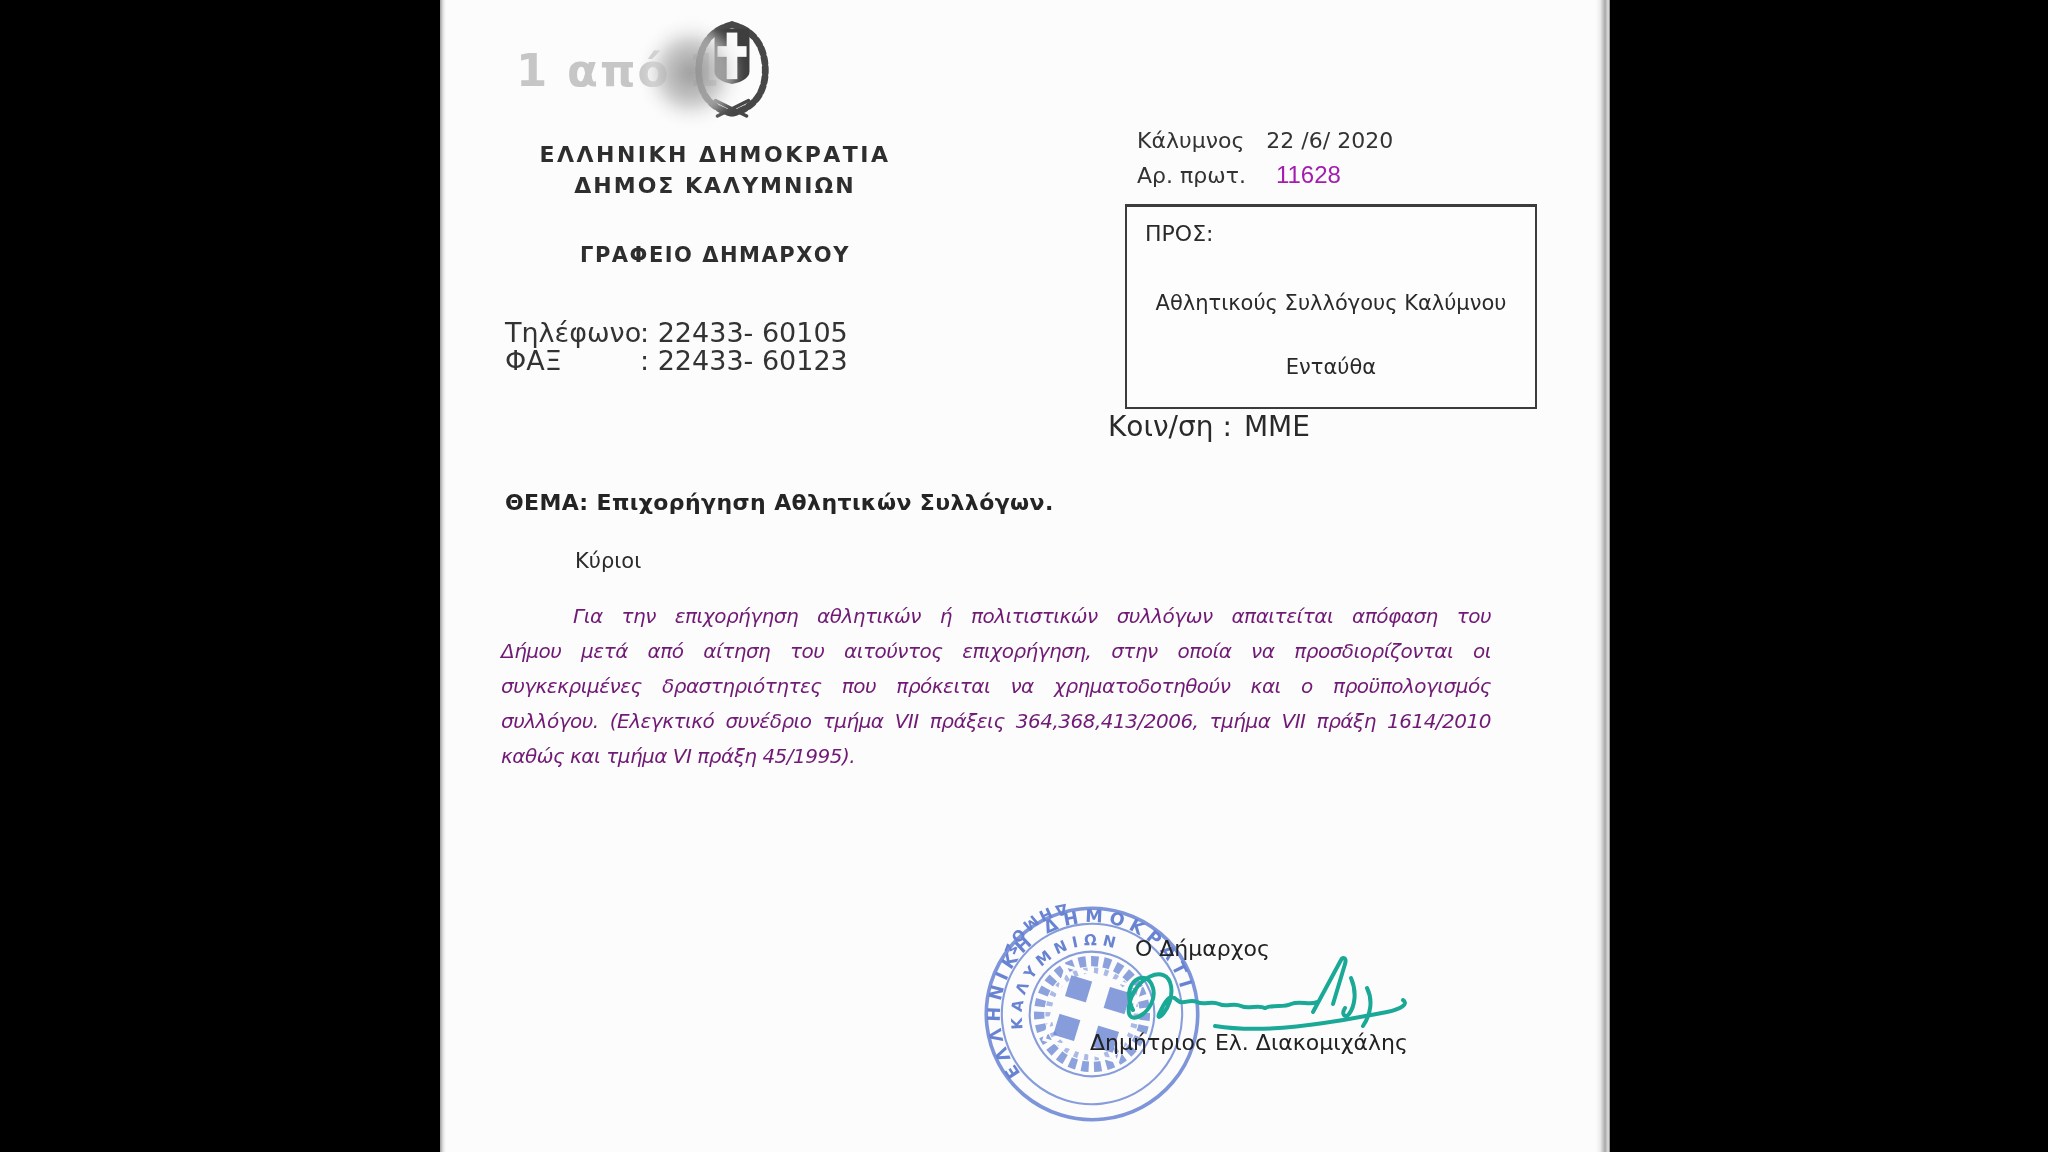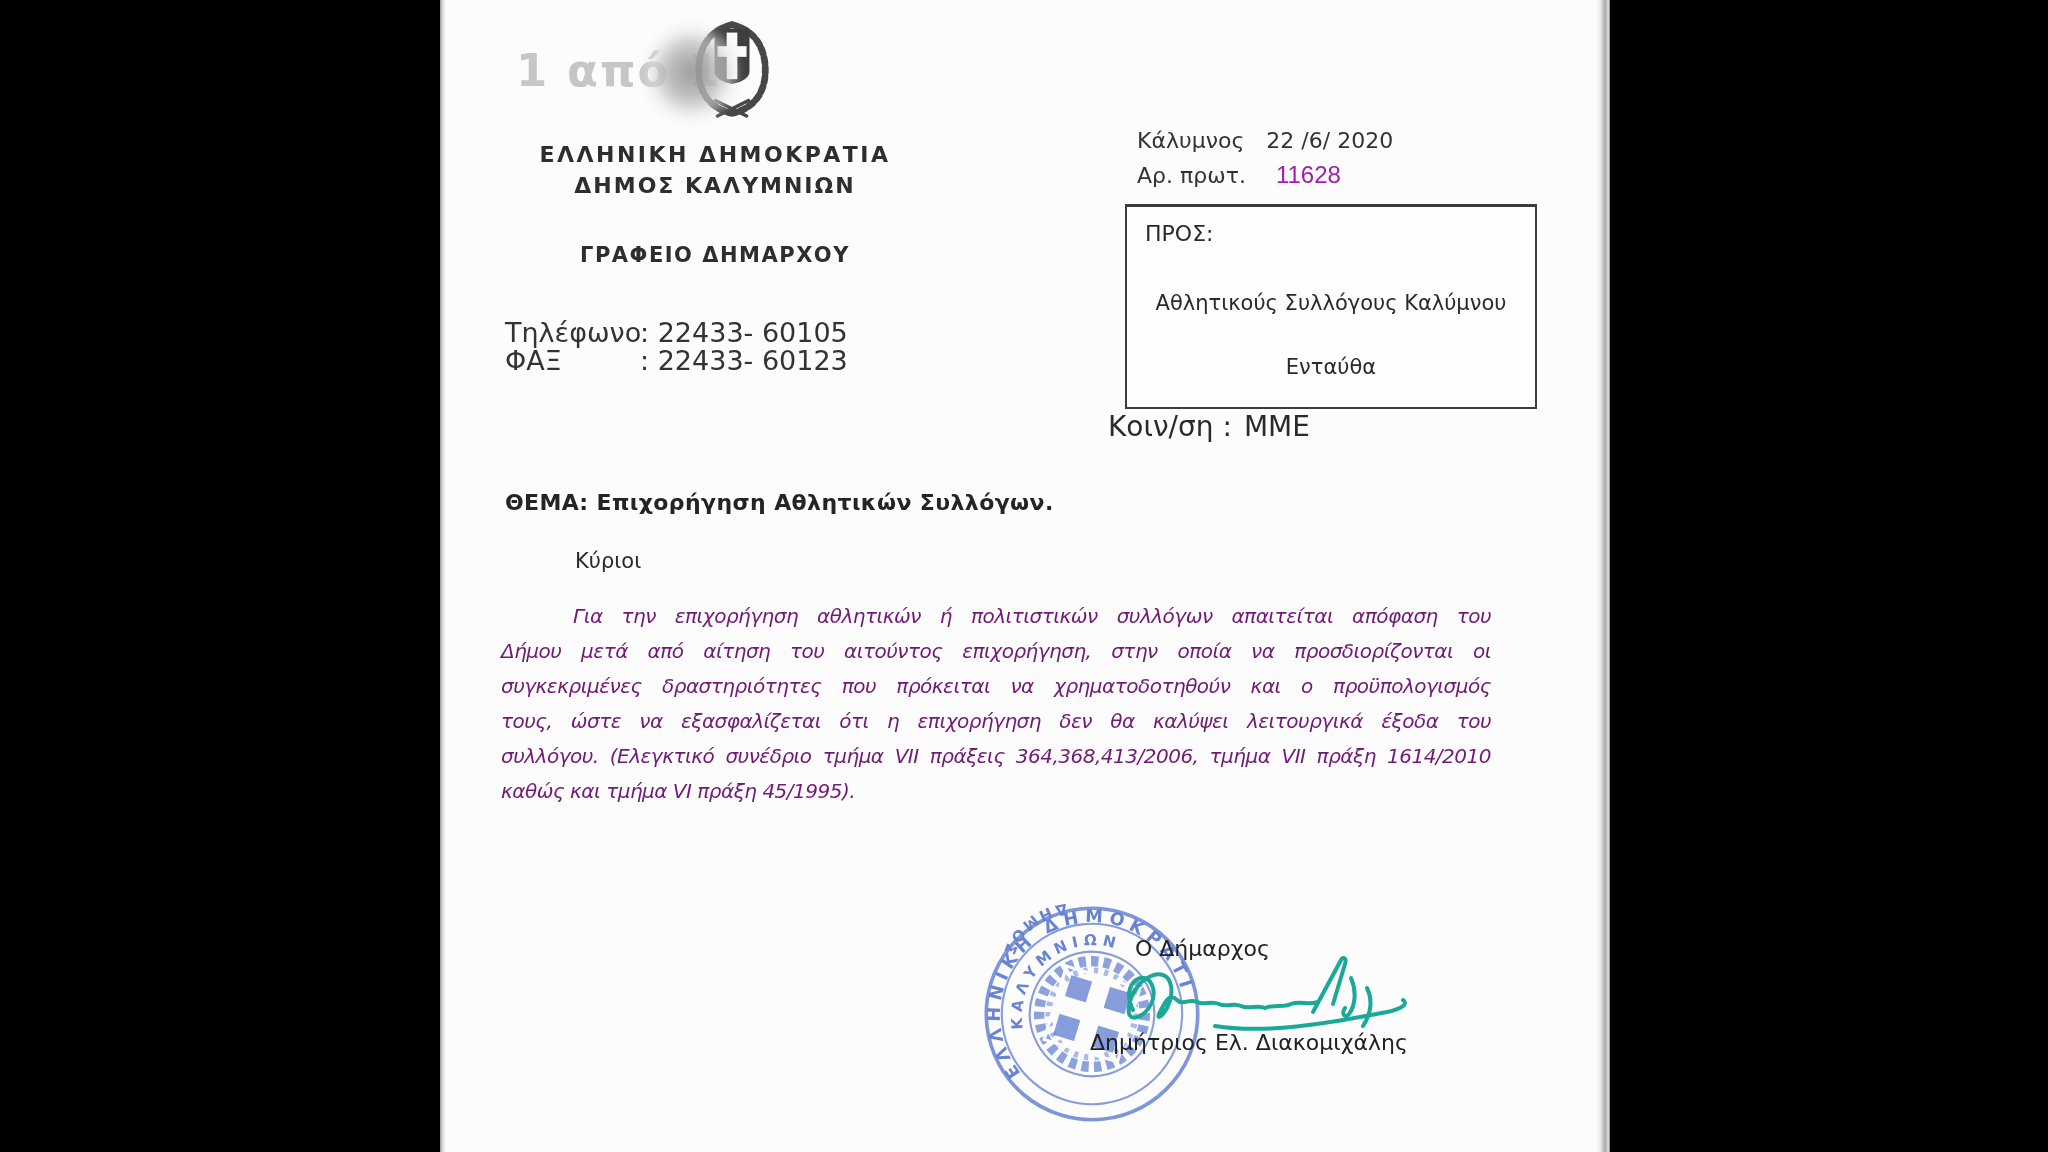--- a/index.html
+++ b/index.html
@@ -90,21 +90,20 @@
     </div>
 
     <div class="abs subject">ΘΕΜΑ: Επιχορήγηση Αθλητικών Συλλόγων.</div>
 
     <div class="abs salutation">Κύριοι</div>
 
     <div class="abs bodytext">
       <div class="bline first">Για την επιχορήγηση αθλητικών ή πολιτιστικών συλλόγων απαιτείται απόφαση του</div>
       <div class="bline">Δήμου μετά από αίτηση του αιτούντος επιχορήγηση, στην οποία να προσδιορίζονται οι</div>
       <div class="bline">συγκεκριμένες δραστηριότητες που πρόκειται να χρηματοδοτηθούν και ο προϋπολογισμός</div>
-      <div class="bline">τους, ώστε να εξασφαλίζεται ότι η επιχορήγηση δεν θα καλύψει λειτουργικά έξοδα του</div>
       <div class="bline">συλλόγου. (Ελεγκτικό συνέδριο τμήμα VII πράξεις 364,368,413/2006, τμήμα VII πράξη 1614/2010</div>
       <div class="bline last">καθώς και τμήμα VI πράξη 45/1995).</div>
     </div>
 
     <svg class="abs stamp" width="228" height="236" viewBox="0 0 220 220">
       <g transform="rotate(-28 110 110)" fill="none" stroke="#5b79cf">
         <circle cx="110" cy="110" r="102" stroke-width="3.5" opacity=".85"></circle>
         <circle cx="110" cy="110" r="87" stroke-width="2" opacity=".8"></circle>
         <circle cx="110" cy="110" r="60" stroke-width="2" opacity=".8"></circle>
         <circle cx="110" cy="110" r="51" stroke-width="10" stroke-dasharray="7 5" opacity=".75"></circle>

